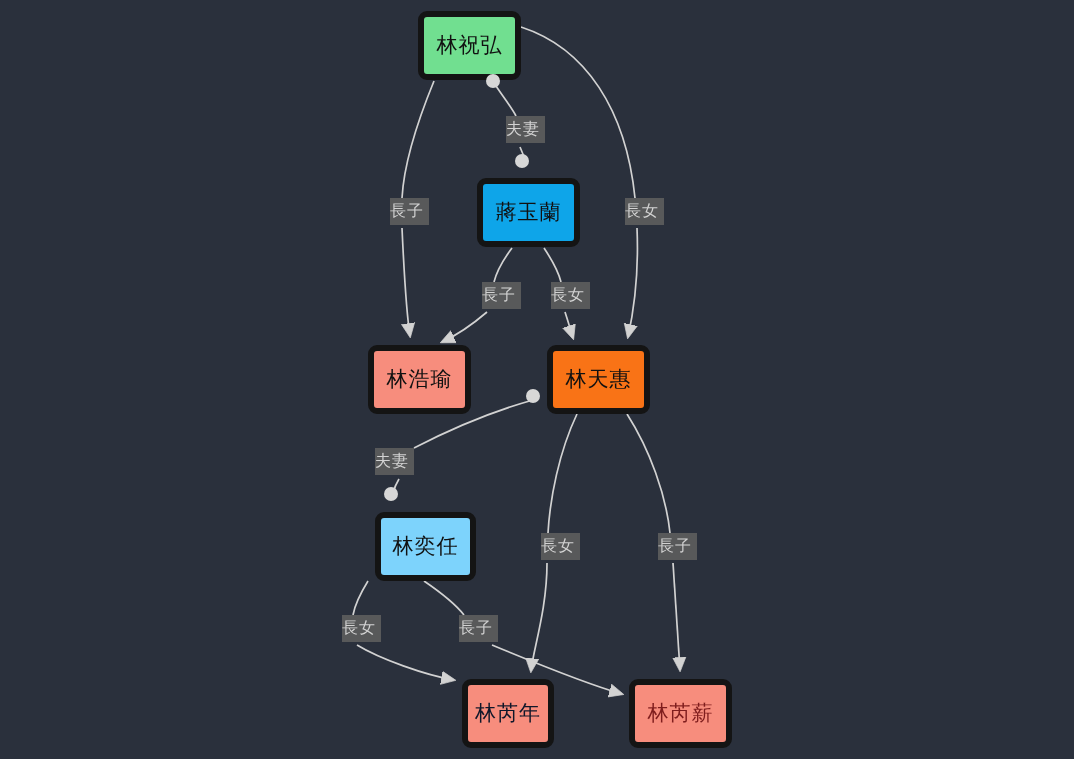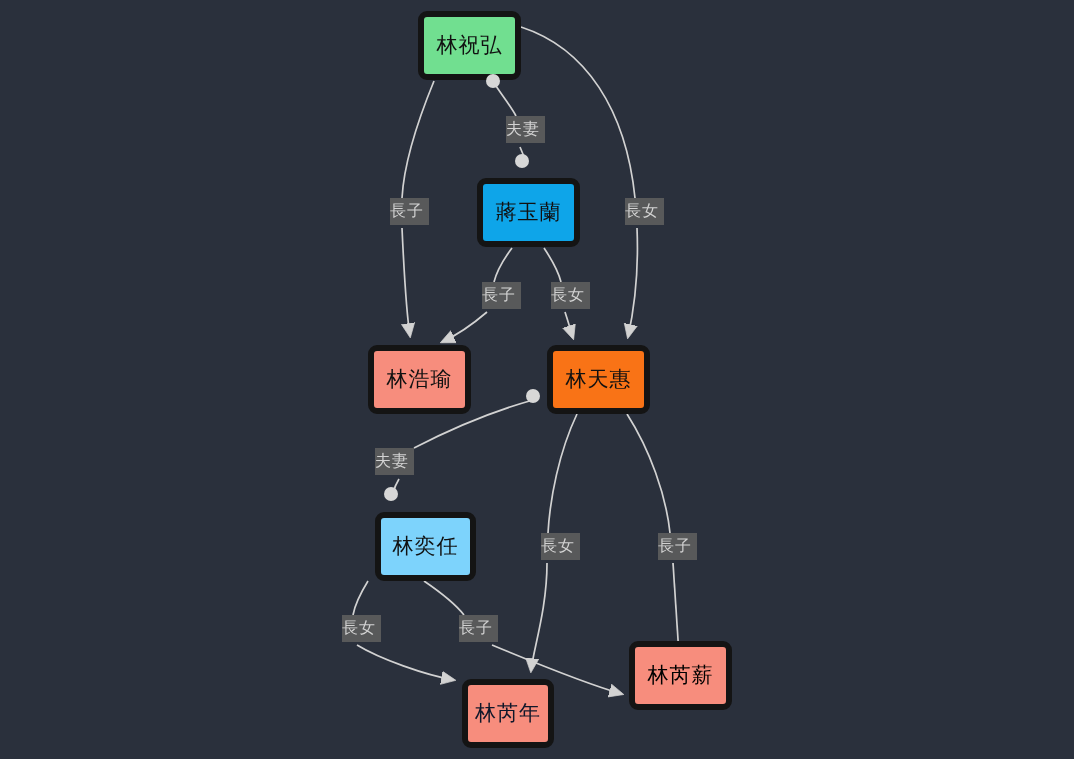--- a/index.html
+++ b/index.html
@@ -140,21 +140,21 @@
   </div>
   <div class="node" style="left: 547px; top: 345px; width: 103px; height: 69px; background: #f97316; border-color: rgb(20, 20, 20); color: rgb(17, 17, 17);">
     <span>林天惠</span>
   </div>
   <div class="node" style="left: 347px; top: 512px; width: 101px; height: 69px; background: #7dd3fc; border-color: rgb(20, 20, 20); color: rgb(17, 17, 17); margin-left: 28px;">
     <span>林奕任</span>
   </div>
   <div class="node" style="left: 462px; top: 679px; width: 92px; height: 69px; background: rgb(247, 141, 125); border-color: rgb(20, 20, 20); color: #0f172a;">
     <span>林芮年</span>
   </div>
-  <div class="node" style="left: 629px; top: 641px; width: 103px; height: 69px; background: rgb(247, 141, 125); border-color: rgb(20, 20, 20); color: #000000;">
+  <div class="node" style="left: 629px; top: 679px; width: 103px; height: 69px; background: rgb(247, 141, 125); border-color: rgb(20, 20, 20); color: #7f1d1d;">
     <span>林芮薪</span>
   </div>
 
   <div class="edge-label" style="left: 506px; top: 116px;">夫妻</div>
   <div class="edge-label" style="left: 390px; top: 198px;">長子</div>
   <div class="edge-label" style="left: 625px; top: 198px;">長女</div>
   <div class="edge-label" style="left: 482px; top: 282px;">長子</div>
   <div class="edge-label" style="left: 551px; top: 282px;">長女</div>
   <div class="edge-label" style="left: 375px; top: 448px;">夫妻</div>
   <div class="edge-label" style="left: 541px; top: 533px;">長女</div>

